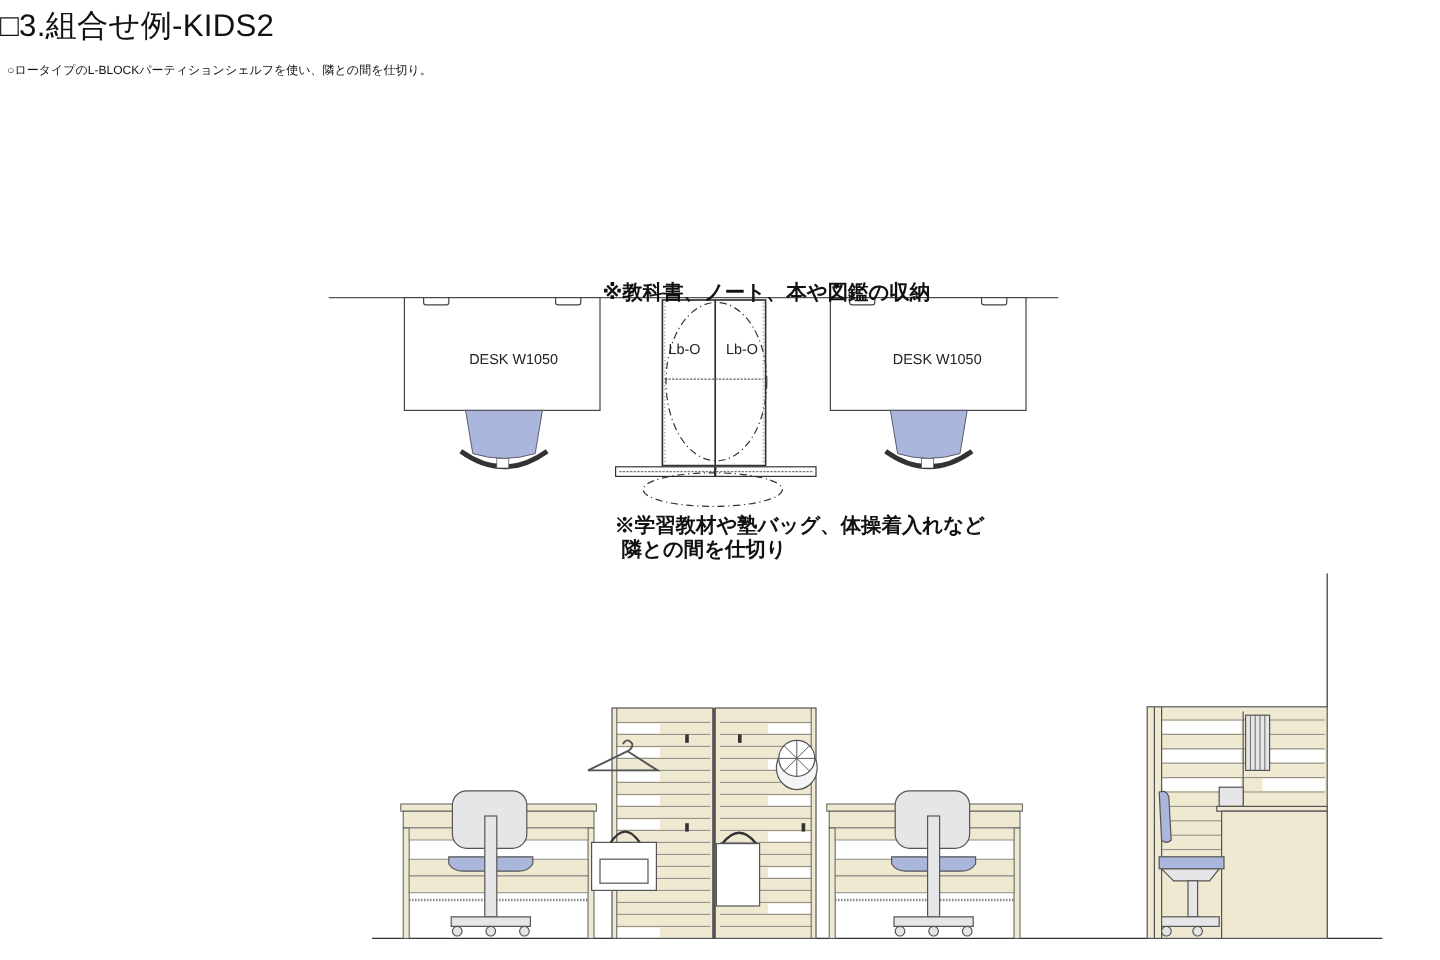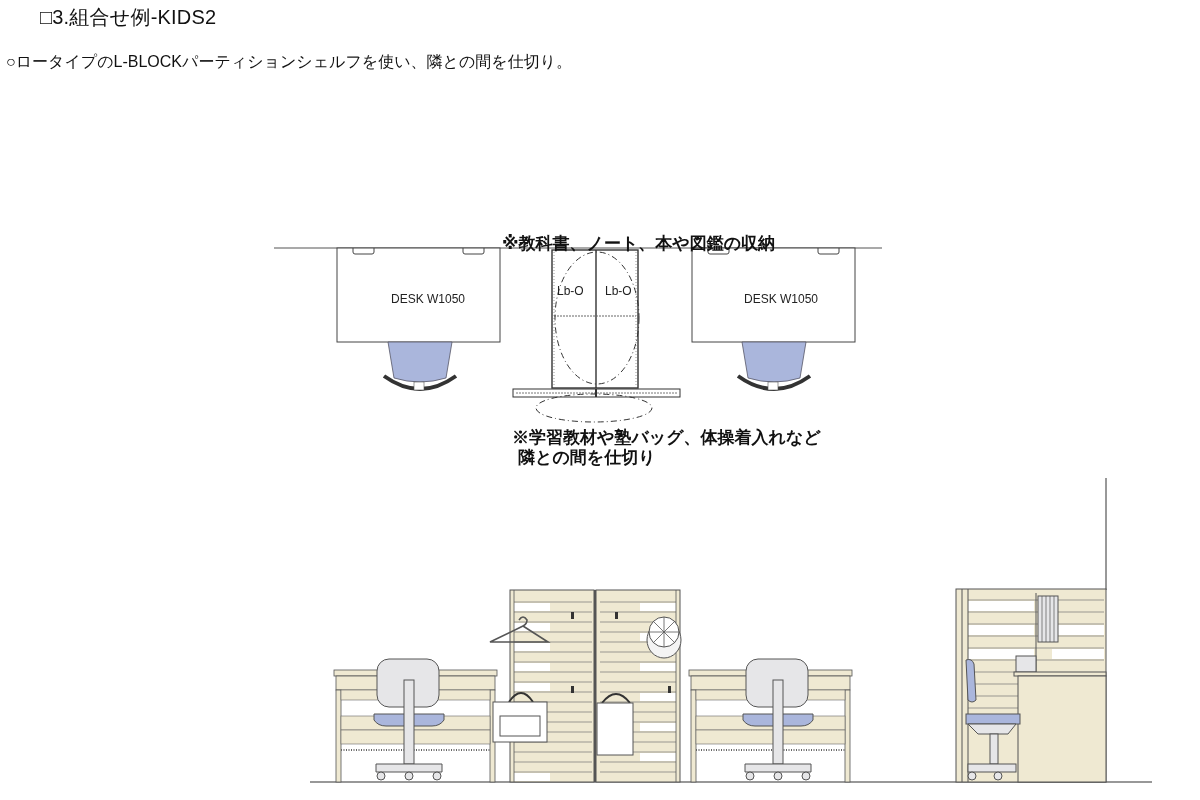--- a/index.html
+++ b/index.html
@@ -1,19 +1,19 @@
 <!DOCTYPE html>
 <html><head>
 <meta charset="utf-8">
 <style>
   html, body { margin: 0; padding: 0; background: #ffffff; }
   body { width: 1200px; height: 800px; position: relative; overflow: hidden;
          font-family: "Liberation Sans", "DejaVu Sans", sans-serif; color: #111; }
-  .title { position: absolute; left: 12px; top: 4px; font-size: 20px; letter-spacing: 0.2px; padding-left: 28px; }
-  .subtitle { position: absolute; left: 6px; top: 52px; font-size: 16px; text-align: center; }
+  .title { position: absolute; left: 0; top: 4px; font-size: 26px; letter-spacing: 0.2px; }
+  .subtitle { position: absolute; left: 6px; top: 52px; font-size: 10px; text-align: center; }
   .note { position: absolute; font-size: 17px; font-weight: bold; white-space: nowrap; }
   svg { position: absolute; left: 0; top: 0; }
   .lbl { font-family: "Liberation Sans", "DejaVu Sans", sans-serif; font-size: 12px; fill: #222; }
 </style>
 </head>
 <body>
 
 <div class="title">□3.組合せ例-KIDS2</div>
 <div class="subtitle">○ロータイプのL-BLOCKパーティションシェルフを使い、隣との間を仕切り。</div>
 

